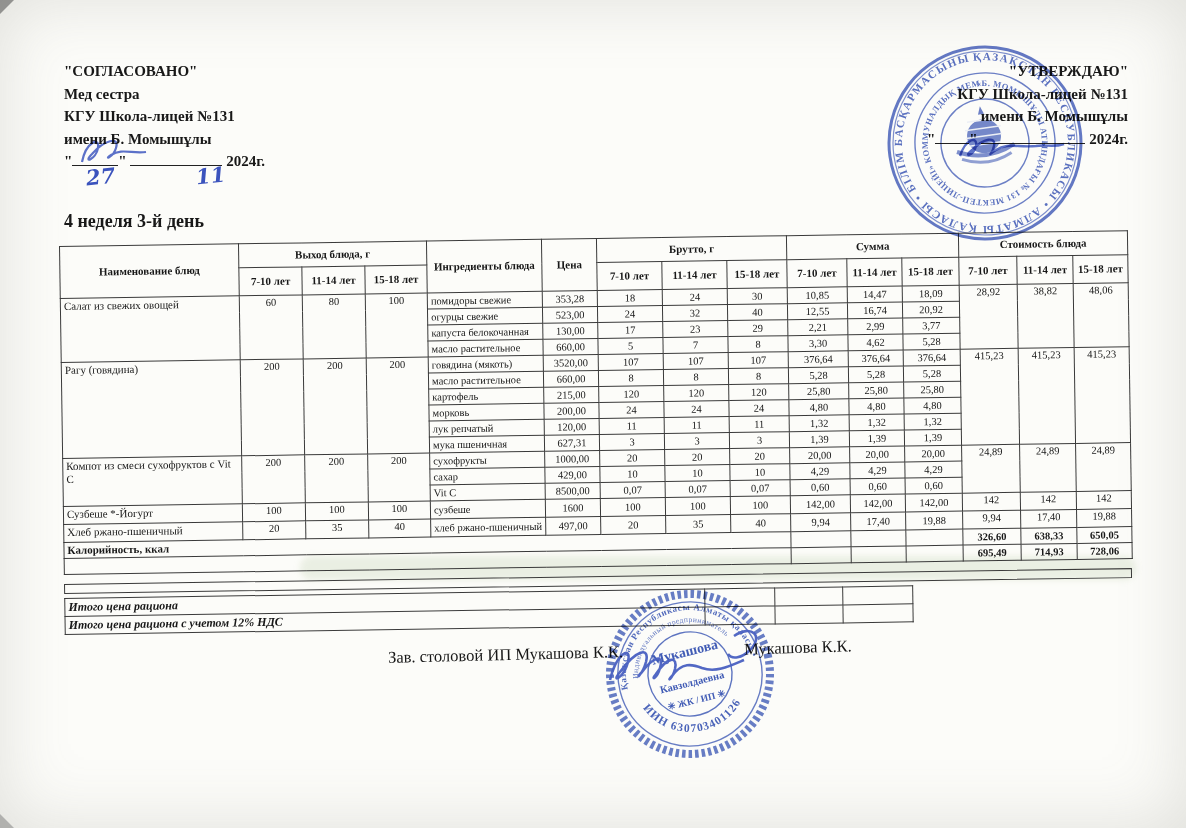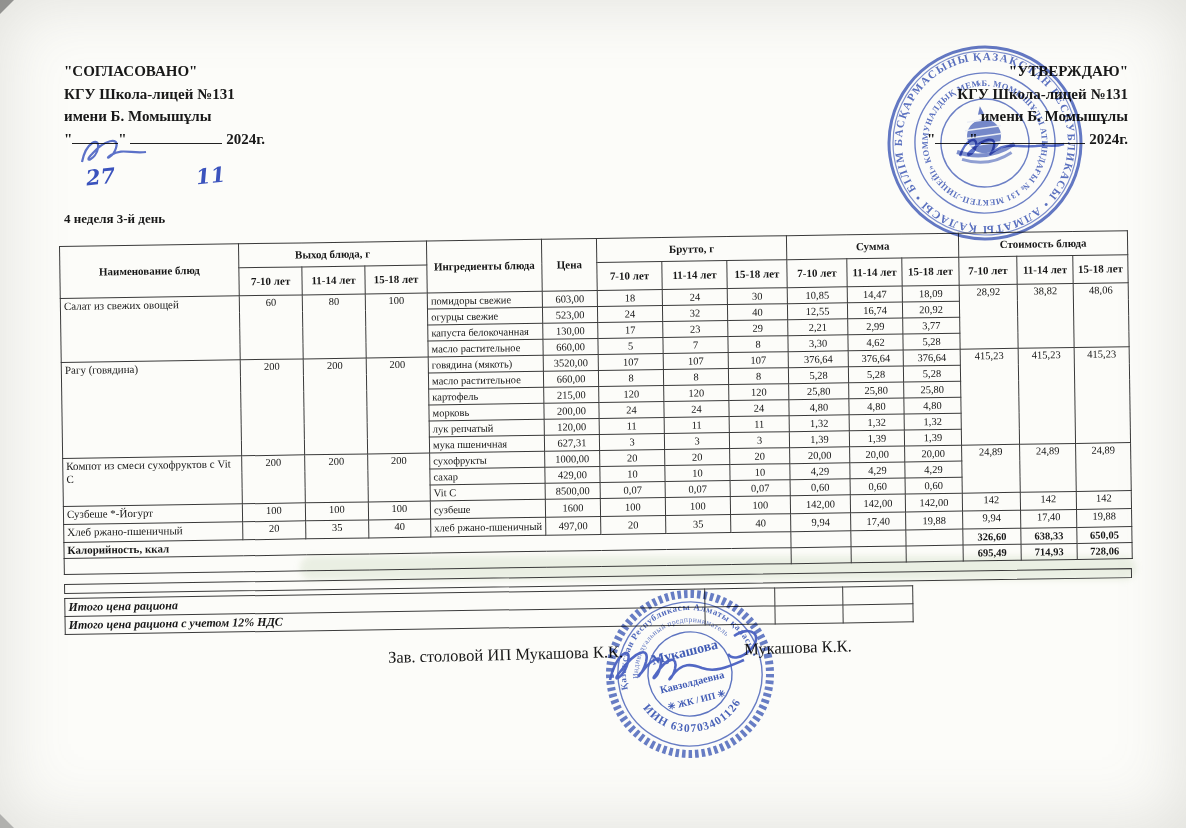--- a/index.html
+++ b/index.html
@@ -12,21 +12,21 @@
 
   
   .hdr{position:absolute;top:60px;font-size:15px;font-weight:700;line-height:22.5px;white-space:nowrap;}
   .hdr-left{left:64px;}
   .hdr-right{right:58px;text-align:right;z-index:1;}
   .sig-line{display:inline-block;border-bottom:1.4px solid #222;height:14px;}
   .hand{color:#3b53bd;font-style:italic;font-family:"DejaVu Serif",serif;font-weight:700;}
   .date-num{position:absolute;font-size:21px;transform:rotate(-6deg);}
 
   
-  .week{position:absolute;left:64px;top:211px;font-size:13px;font-weight:700;}
+  .week{position:absolute;left:64px;top:211px;font-size:18px;font-weight:700;}
 
   
   .scanblock{position:absolute;left:59px;top:246px;width:1075px;transform:rotate(-0.85deg);transform-origin:0 0;}
   table.menu{border-collapse:collapse;table-layout:fixed;width:1068px;background:transparent;}
   .menu th,.menu td{border:1px solid #3a3a3a;font-size:10.5px;padding:0 2px;height:15px;
         text-align:center;vertical-align:middle;overflow:hidden;line-height:1.06;}
   .menu thead th{font-weight:700;font-size:11px;}
   .menu tr.h1 th{height:23px;}
   .menu tr.h2 th{height:27px;}
   .menu td.dish{text-align:left;vertical-align:top;font-size:11px;padding:1px 3px;line-height:1.15;}
@@ -51,20 +51,21 @@
 </head>
 <body>
 
 <div class="page">
   <div class="corner tl"></div>
   <div class="corner bl"></div>
   <div class="smear"></div>
 
   <div class="hdr hdr-left">
     <div>"СОГЛАСОВАНО"</div>
+    <div>Мед сестра</div>
     <div>КГУ Школа-лицей №131</div>
     <div>имени Б. Момышұлы</div>
     <div>
       <span>"</span><span class="sig-line" style="width:46px"></span><span>"</span>
       <span class="sig-line" style="width:92px"></span>
       <span>2024г.</span>
     </div>
   </div>
   <div class="hand date-num" style="left:86px;top:164px;">27</div>
   <div class="hand date-num" style="left:196px;top:163px;">11</div>
@@ -158,21 +159,21 @@
           <th>15-18 лет</th>
         </tr>
       </thead>
       <tbody>
           <tr>
             <td class="dish" rowspan="4">Салат из свежих овощей</td>
             <td class="num vtop" rowspan="4">60</td>
             <td class="num vtop" rowspan="4">80</td>
             <td class="num vtop" rowspan="4">100</td>
             <td class="ingr">помидоры свежие</td>
-            <td class="num">603,00</td>
+            <td class="num">353,28</td>
             <td class="num">18</td>
             <td class="num">24</td>
             <td class="num">30</td>
             <td class="num">10,85</td>
             <td class="num">14,47</td>
             <td class="num">18,09</td>
             <td class="num vtop" rowspan="4">28,92</td>
             <td class="num vtop" rowspan="4">38,82</td>
             <td class="num vtop" rowspan="4">48,06</td>
           </tr>

